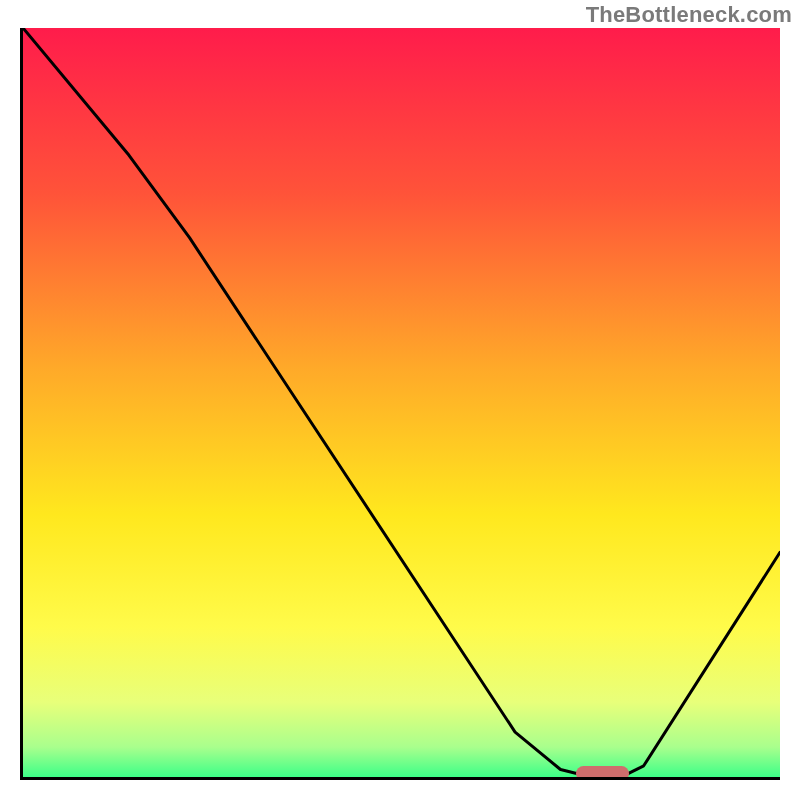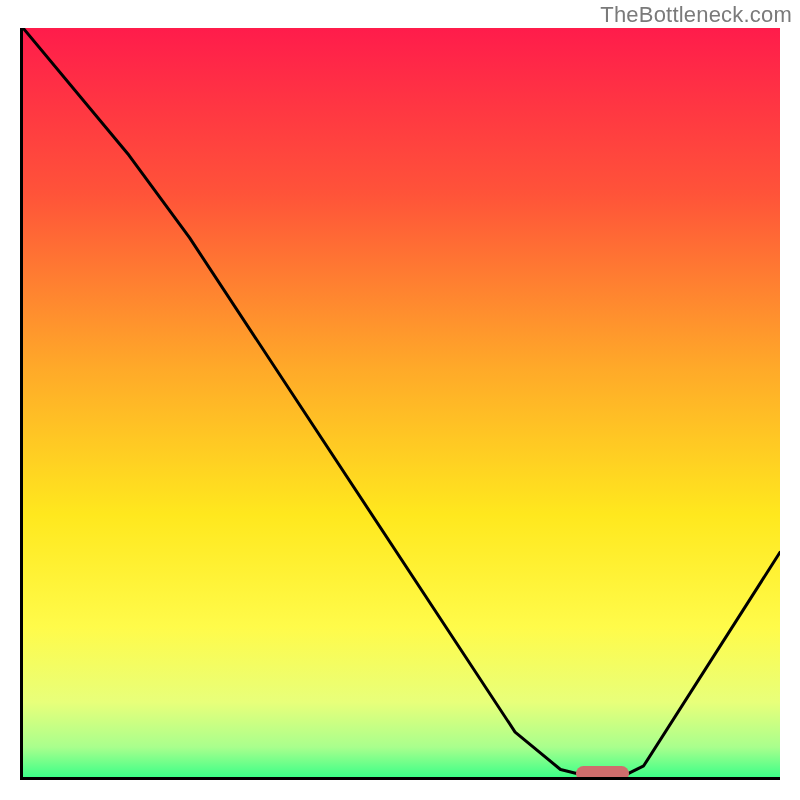--- a/index.html
+++ b/index.html
@@ -14,21 +14,21 @@
     position: relative;
     width: 800px;
     height: 800px;
   }
   .watermark {
     position: absolute;
     top: 2px;
     right: 8px;
     color: #7a7a7a;
     font-size: 22px;
-    font-weight: 400;
+    font-weight: 700;
     letter-spacing: 0.2px;
   }
   .plot-frame {
     position: absolute;
     left: 20px;
     top: 28px;
     width: 760px;
     height: 752px;
     border-left: 3px solid #000;
     border-bottom: 3px solid #000;

